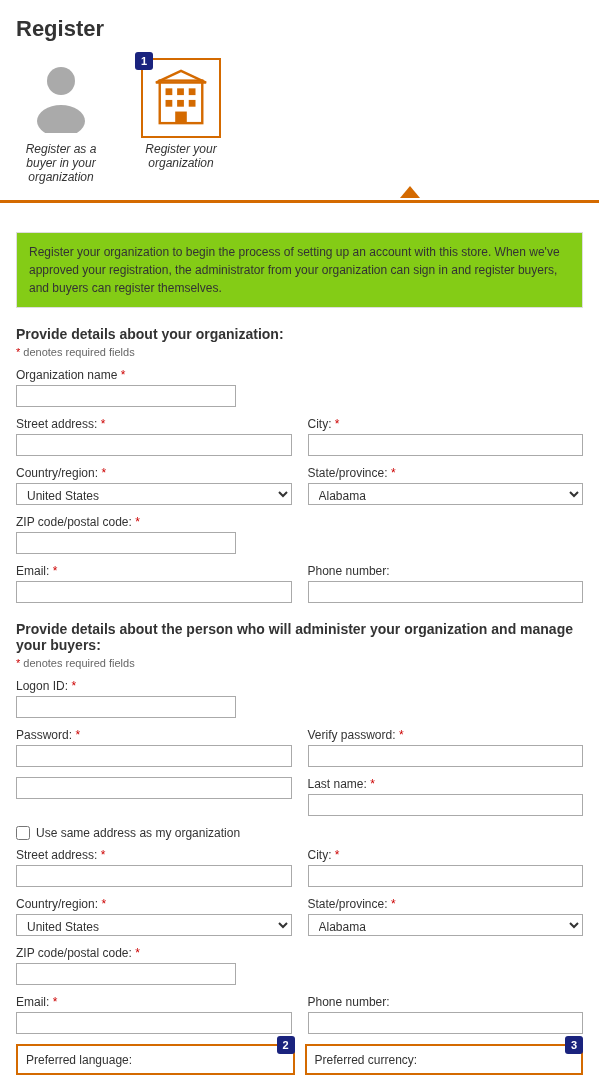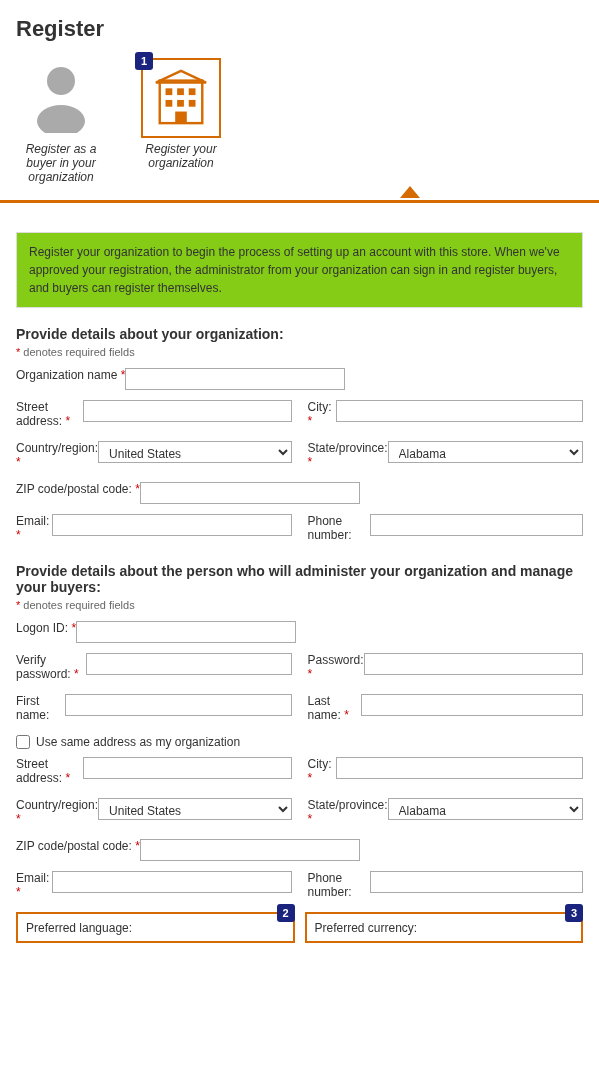--- a/index.html
+++ b/index.html
@@ -138,20 +138,21 @@
 
     
     .form-row {
       display: flex;
       gap: 16px;
       margin-bottom: 10px;
     }
 
     .form-group {
       display: flex;
+      flex-direction: column;
       flex: 1;
     }
 
     label {
       font-size: 12px;
       color: #333;
       margin-bottom: 3px;
     }
 
     label .req {
@@ -335,32 +336,31 @@
 
 <div class="form-row">
   <div class="form-group">
     <label><span>Logon ID:</span> <span class="req">*</span></label>
     <input type="text" style="max-width: 220px;">
   </div>
 </div>
 
 <div class="form-row">
   <div class="form-group">
+    <label><span>Password:</span> <span class="req">*</span></label>
+    <input type="password" style="">
+  </div>
+  <div class="form-group">
     <label><span>Verify password:</span> <span class="req">*</span></label>
     <input type="password" style="">
   </div>
-  <div class="form-group">
-    <label><span>Password:</span> <span class="req">*</span></label>
-    <input type="password" style="">
-  </div>
-</div>
-
-<div class="form-row">
-  <div class="form-group">
-    <label>First name:</label>
+</div>
+
+<div class="form-row">
+  <div class="form-group">
     <input type="text" style="">
   </div>
   <div class="form-group">
     <label><span>Last name:</span> <span class="req">*</span></label>
     <input type="text" style="">
   </div>
 </div>
 
 <div class="checkbox-row">
   <input type="checkbox" style="">

